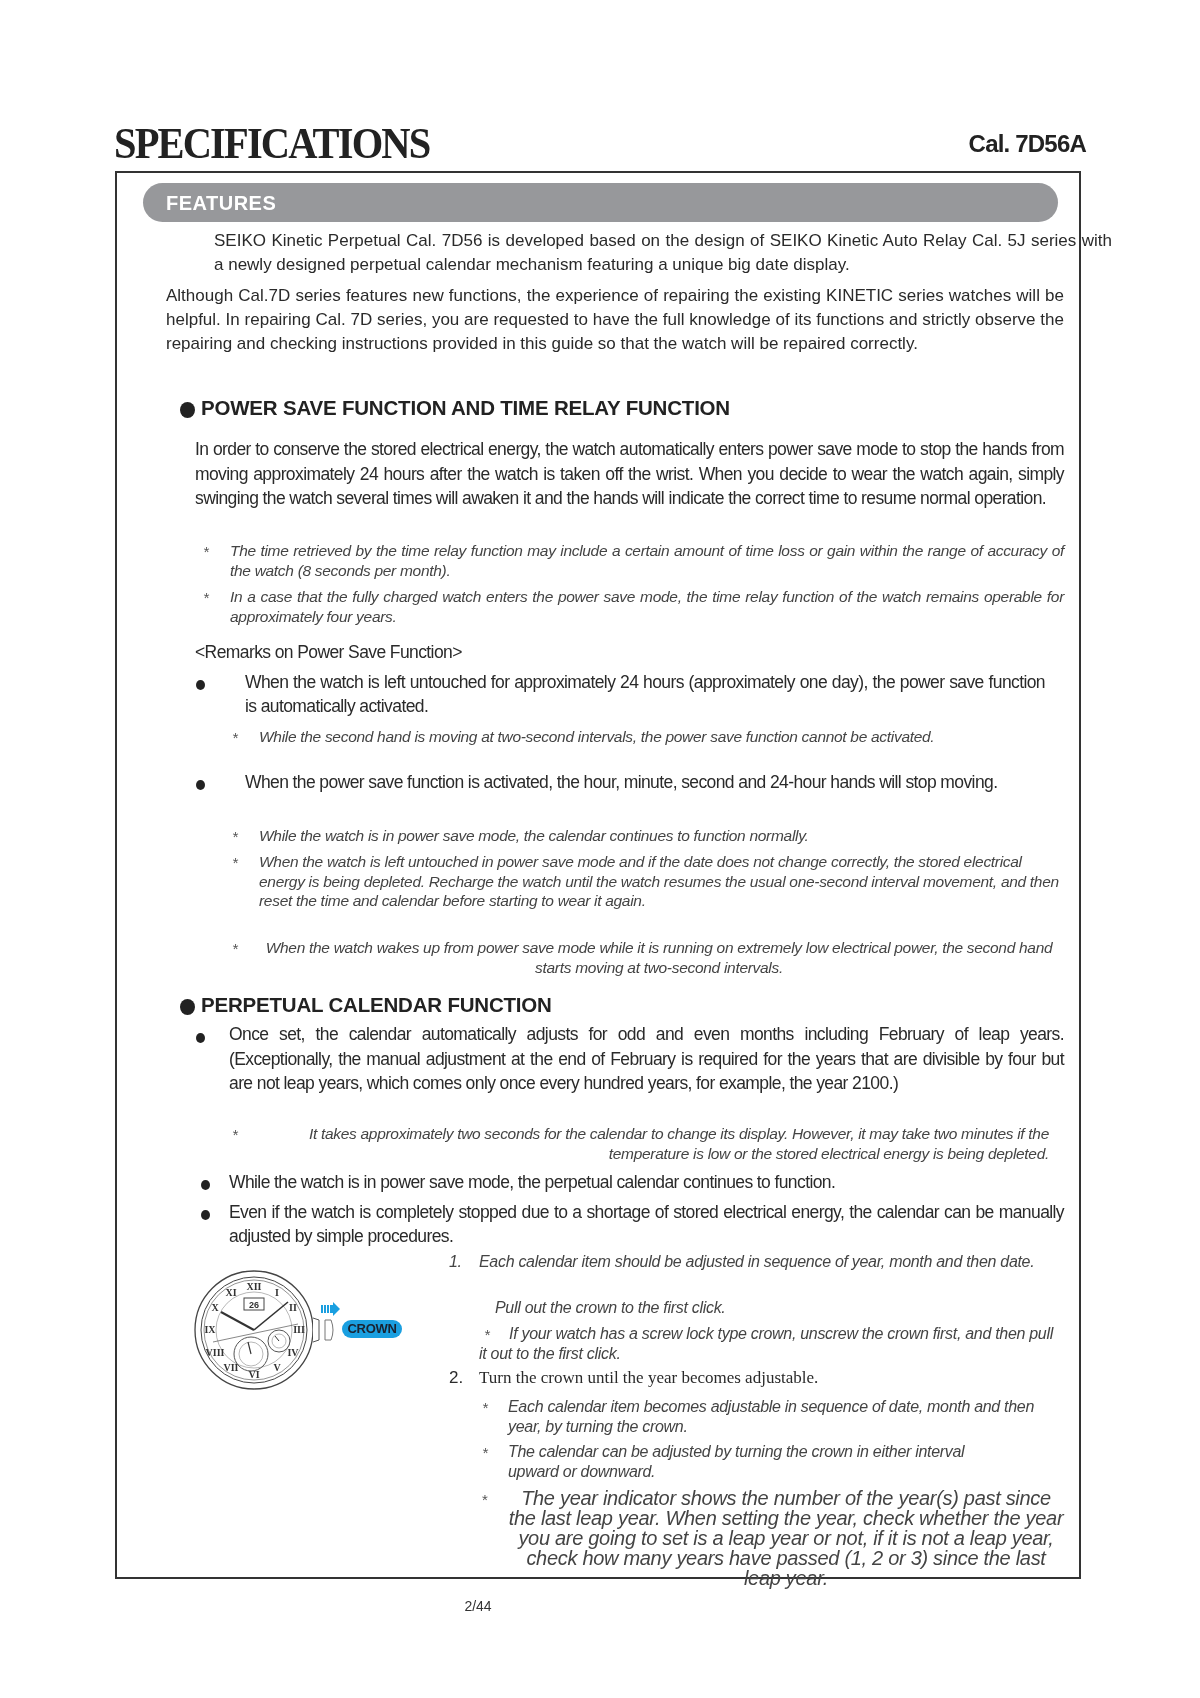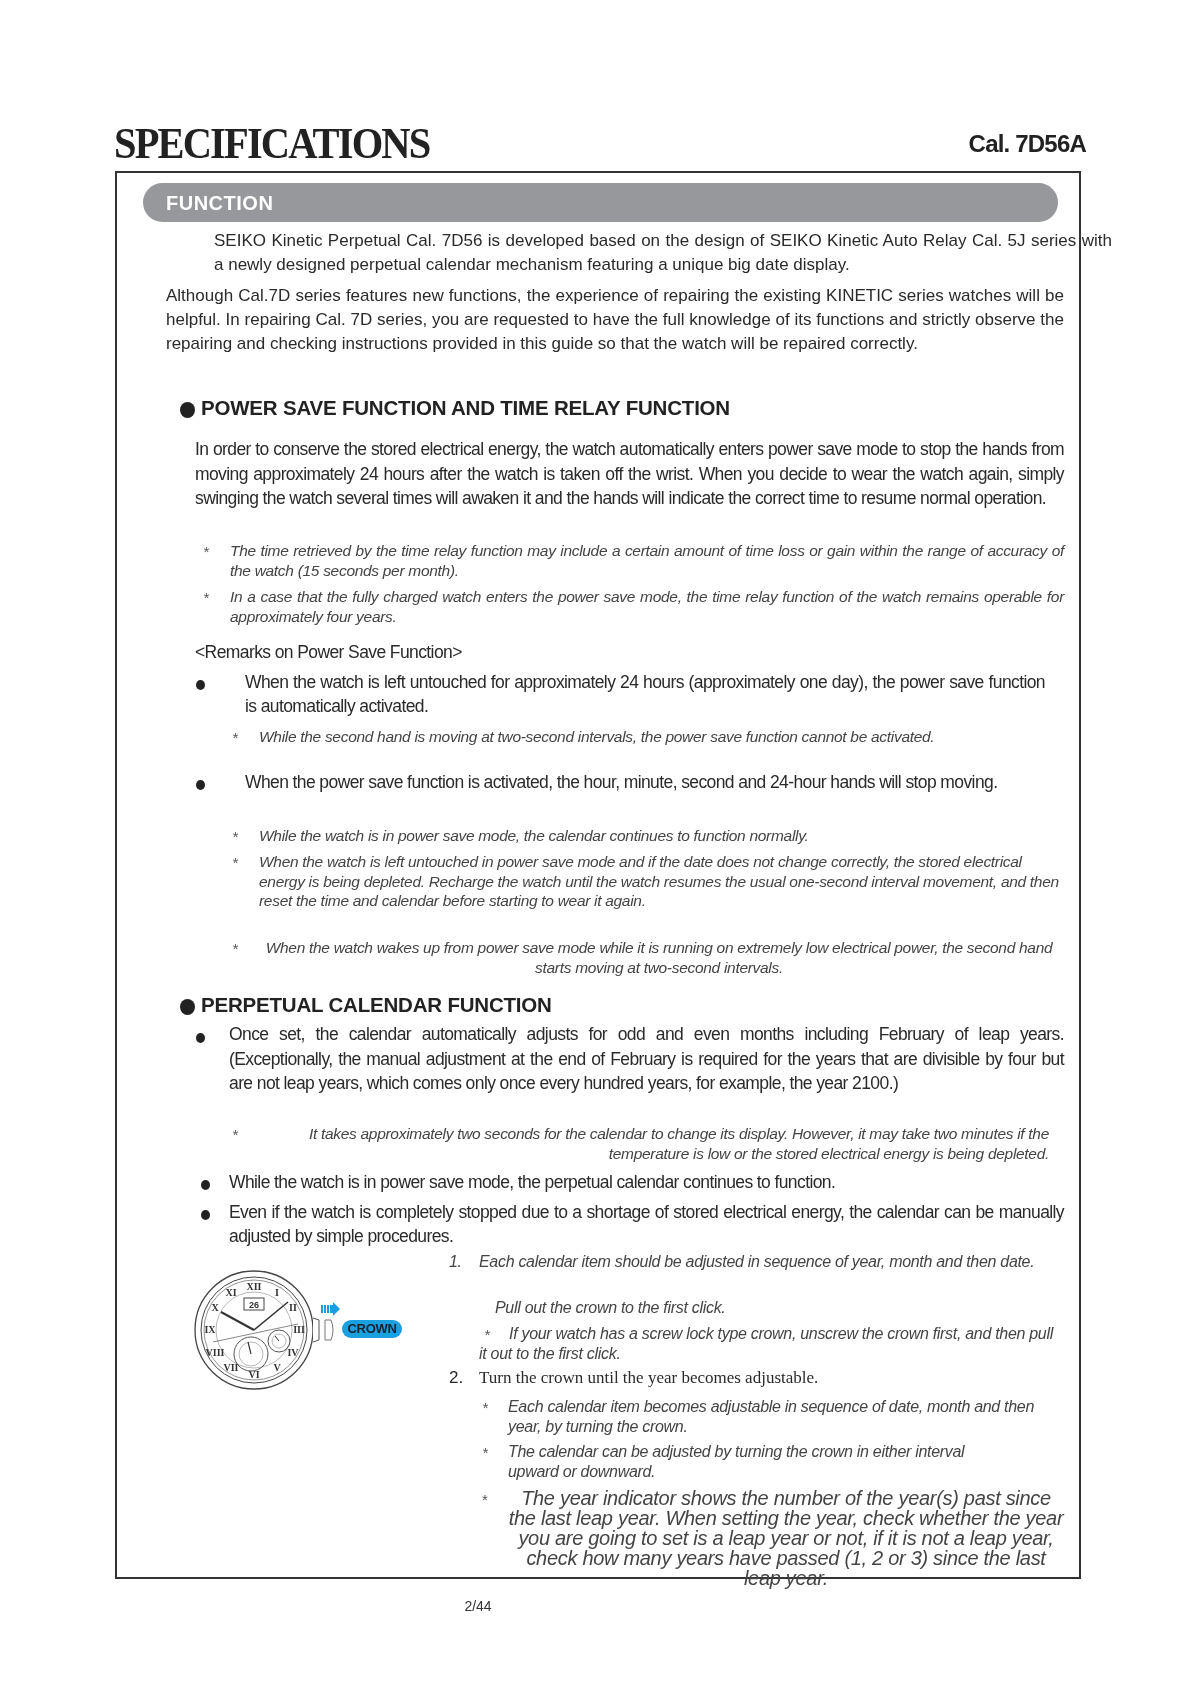--- a/index.html
+++ b/index.html
@@ -38,32 +38,32 @@
 </style>
 </head>
 <body>
 
 <div class="title">SPECIFICATIONS</div>
 <div class="cal">Cal. 7D56A</div>
 
 <div class="frame"></div>
 
 <div class="feat-bar"></div>
-<div class="feat-label">FUNCTION</div>
+<div class="feat-label">FEATURES</div>
 
 <div class="p" style="left:166px; top:229px; width:898px;margin-left:48px;">SEIKO Kinetic Perpetual Cal. 7D56 is developed based on the design of SEIKO Kinetic Auto Relay Cal. 5J series with a newly designed perpetual calendar mechanism featuring a unique big date display.</div>
 <div class="p" style="left:166px; top:284px; width:898px;">Although Cal.7D series features new functions, the experience of repairing the existing KINETIC series watches will be helpful. In repairing Cal. 7D series, you are requested to have the full knowledge of its functions and strictly observe the repairing and checking instructions provided in this guide so that the watch will be repaired correctly.</div>
 
 <div class="hdr-dot" style="left:180px; top:402px;"></div>
 <div class="hdr" style="left:201px; top:396px;">POWER SAVE FUNCTION AND TIME RELAY FUNCTION</div>
 
 <div class="p cond" style="left:195px; top:437px; width:869px; line-height:24.5px;">In order to conserve the stored electrical energy, the watch automatically enters power save mode to stop the hands from moving approximately 24 hours after the watch is taken off the wrist. When you decide to wear the watch again, simply swinging the watch several times will awaken it and the hands will indicate the correct time to resume normal operation.</div>
 
 <span class="star" style="left:203px; top:543px;">*</span>
-<div class="note" style="left:230px; top:541px; width:834px;">The time retrieved by the time relay function may include a certain amount of time loss or gain within the range of accuracy of the watch (15 seconds per month).</div>
+<div class="note" style="left:230px; top:541px; width:834px;">The time retrieved by the time relay function may include a certain amount of time loss or gain within the range of accuracy of the watch (8 seconds per month).</div>
 <span class="star" style="left:203px; top:589px;">*</span>
 <div class="note" style="left:230px; top:587px; width:834px;">In a case that the fully charged watch enters the power save mode, the time relay function of the watch remains operable for approximately four years.</div>
 
 <div class="p cond" style="left:195px; top:640px;">&lt;Remarks on Power Save Function&gt;</div>
 
 <div class="dot" style="left:196px; top:680px;"></div>
 <div class="p cond" style="left:245px; top:670px; width:800px;">When the watch is left untouched for approximately 24 hours (approximately one day), the power save function is automatically activated.</div>
 <span class="star" style="left:232px; top:729px;">*</span>
 <div class="note" style="left:259px; top:727px; width:770px; text-align:left;">While the second hand is moving at two-second intervals, the power save function cannot be activated.</div>
 

